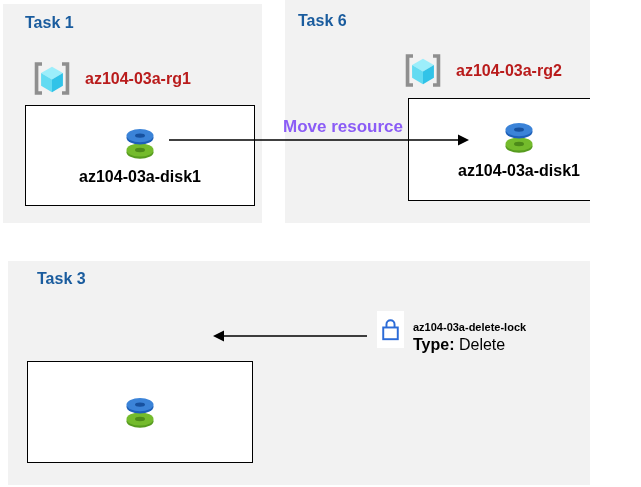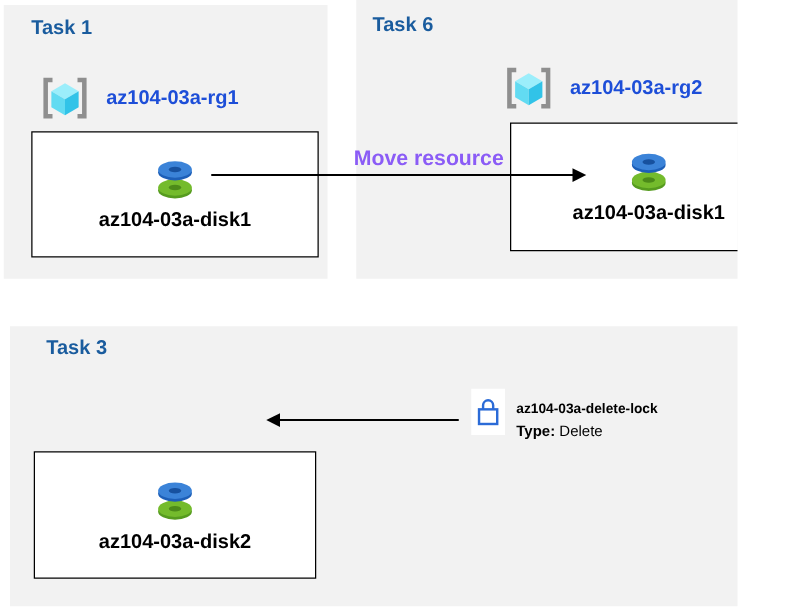--- a/index.html
+++ b/index.html
@@ -43,21 +43,21 @@
   }
   #task1 .rg-row { left: 29px;  top: 56px; }
   #task2 .rg-row { left: 118px; top: 52px; }
   #task3 .rg-row { left: 24px;  top: 52px; }
 
   .rg-icon { width: 40px; height: 37px; display: block; }
 
   .rg-label {
     font-size: 16px;
     font-weight: 700;
-    color: #1d4ed8;
+    color: #b91c1c;
   }
 
   .resource-box {
     position: absolute;
     background: #ffffff;
     border: 1.6px solid #000000;
     display: flex;
     flex-direction: column;
     align-items: center;
     justify-content: center;
@@ -100,21 +100,21 @@
     background: #ffffff;
     display: flex;
     align-items: center;
     justify-content: center;
     flex: 0 0 auto;
   }
   .lock-iconbox svg { width: 21px; height: 27px; display: block; }
 
   .lock-text { padding-top: 7px; line-height: 18px; }
   .lock-name  { font-size: 11px; font-weight: 700; white-space: nowrap; }
-  .lock-type  { font-size: 12px; white-space: nowrap; }
+  .lock-type  { font-size: 16px; white-space: nowrap; }
   .lock-type-label { font-weight: 700; }
   .lock-type-value { font-weight: 400; }
 
   .arrows {
     position: absolute;
     left: 0; top: 0;
     width: 641px; height: 487px;
     pointer-events: none;
   }
   .arrows line    { stroke: var(--arrow, #000); stroke-width: 1.6; }
@@ -182,21 +182,20 @@
       <span class="disk-label">az104-03a-disk1</span>
     </div>
   </section>
 
   <section class="panel" id="task3">
     <h2 class="task-title">Task 3</h2>
     <div class="resource-box">
       <svg class="disk-icon">
           <use href="#disk"></use>
         </svg>
-      <span class="disk-label">az104-03a-disk2</span>
     </div>
   </section>
 
   <div class="move-label">Move resource</div>
 
   <div class="lock-badge">
     <span class="lock-iconbox">
       <svg viewBox="0 0 26 32">
           <use href="#lock"></use>
         </svg>

